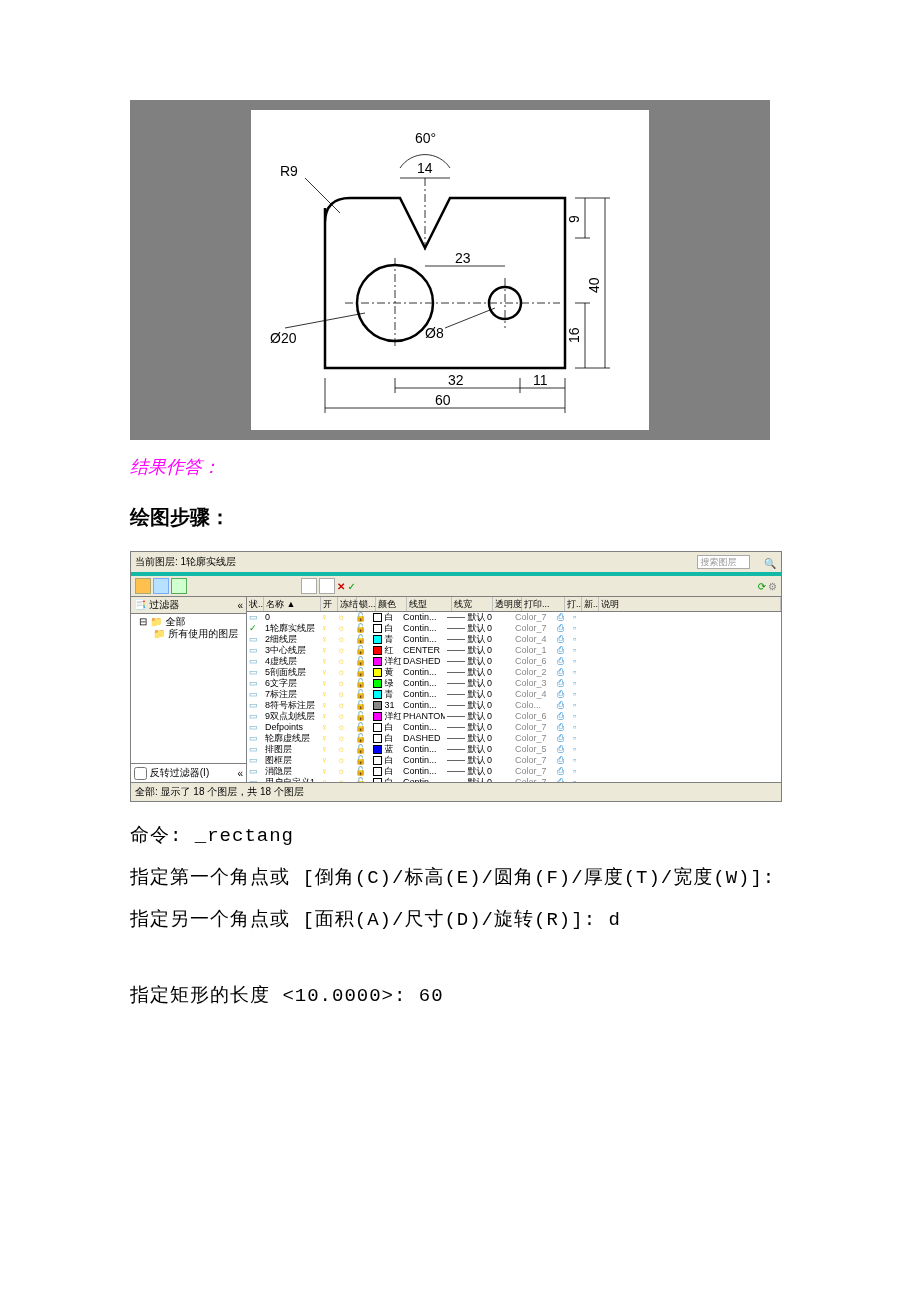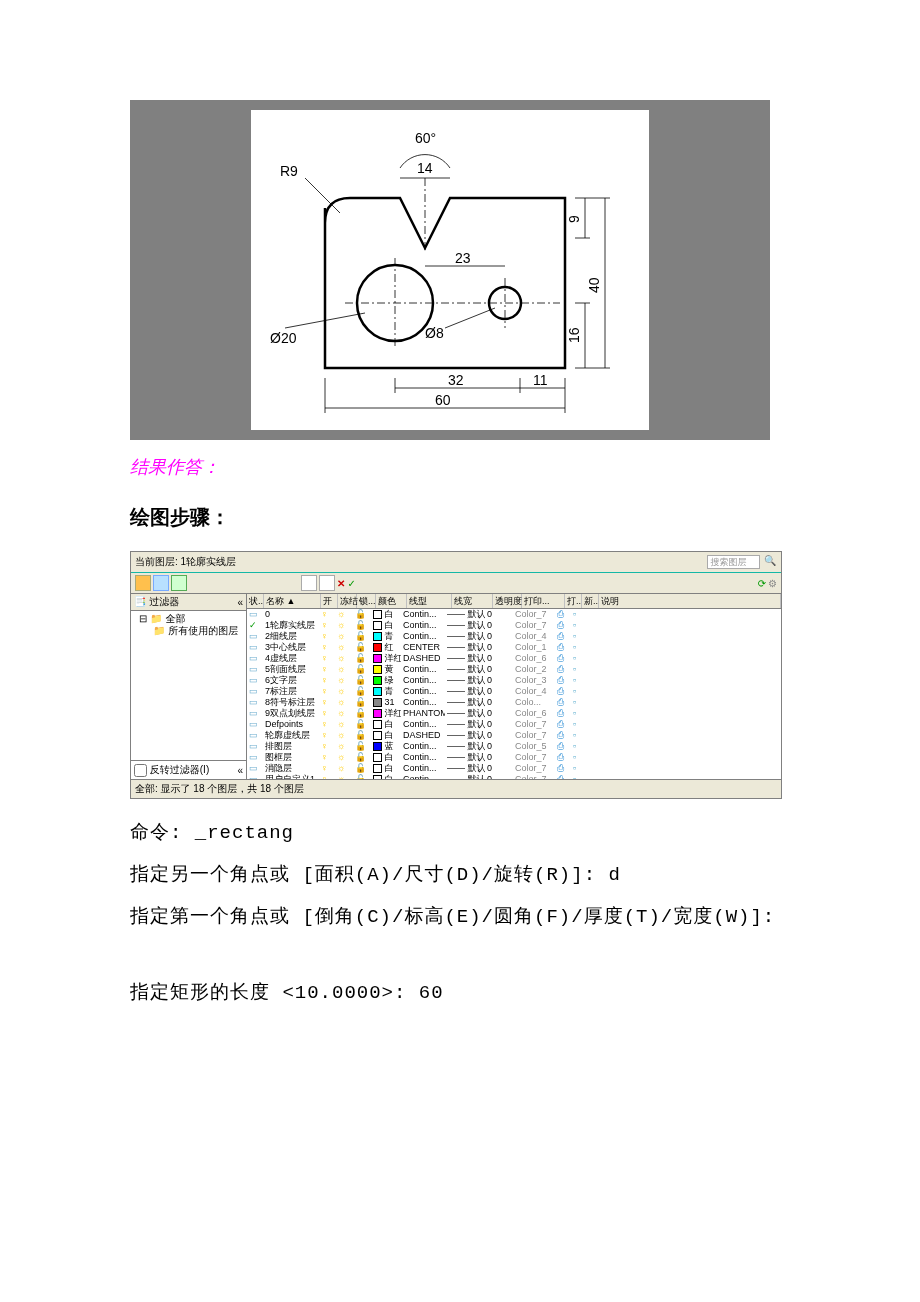--- a/index.html
+++ b/index.html
@@ -60,34 +60,34 @@
   }
   .layer-panel {
     width: 650px;
     border: 1px solid #808080;
     font-family: "SimSun", Arial, sans-serif;
     font-size: 10px;
     margin: 10px 0 20px 0;
   }
   .layer-top {
     background: #ece9d8;
-    border-bottom: 1px solid #14b8a6;
+    border-bottom: 4px solid #14b8a6;
     padding: 2px 4px;
     display: flex;
     justify-content: space-between;
     align-items: center;
     height: 16px;
   }
   .layer-top-left {
     color: #000;
   }
   .layer-top-right {
     display: flex;
-    align-items: flex-start;
-    gap: 5px;
+    align-items: flex-end;
+    gap: 15px;
   }
   .search-box {
     border: 1px solid #aaa;
     background: #fff;
     color: #999;
     padding: 0 3px;
     font-size: 9px;
     width: 45px;
     height: 12px;
     line-height: 12px;
@@ -583,16 +583,16 @@
               <div class="col-desc"></div>
             </div>
           </div>
       </div>
     </div>
     <div class="status-bar">全部: 显示了 18 个图层，共 18 个图层</div>
   </div>
 
 
   <div class="cmd-line">命令: _rectang</div>
+  <div class="cmd-line">指定第一个角点或 [倒角(C)/标高(E)/圆角(F)/厚度(T)/宽度(W)]:</div>
   <div class="cmd-line">指定另一个角点或 [面积(A)/尺寸(D)/旋转(R)]: d</div>
-  <div class="cmd-line">指定第一个角点或 [倒角(C)/标高(E)/圆角(F)/厚度(T)/宽度(W)]:</div>
   <div class="cmd-line" style="margin-top:50px;">指定矩形的长度 &lt;10.0000&gt;: 60</div>
 </div>
 
 </body></html>

